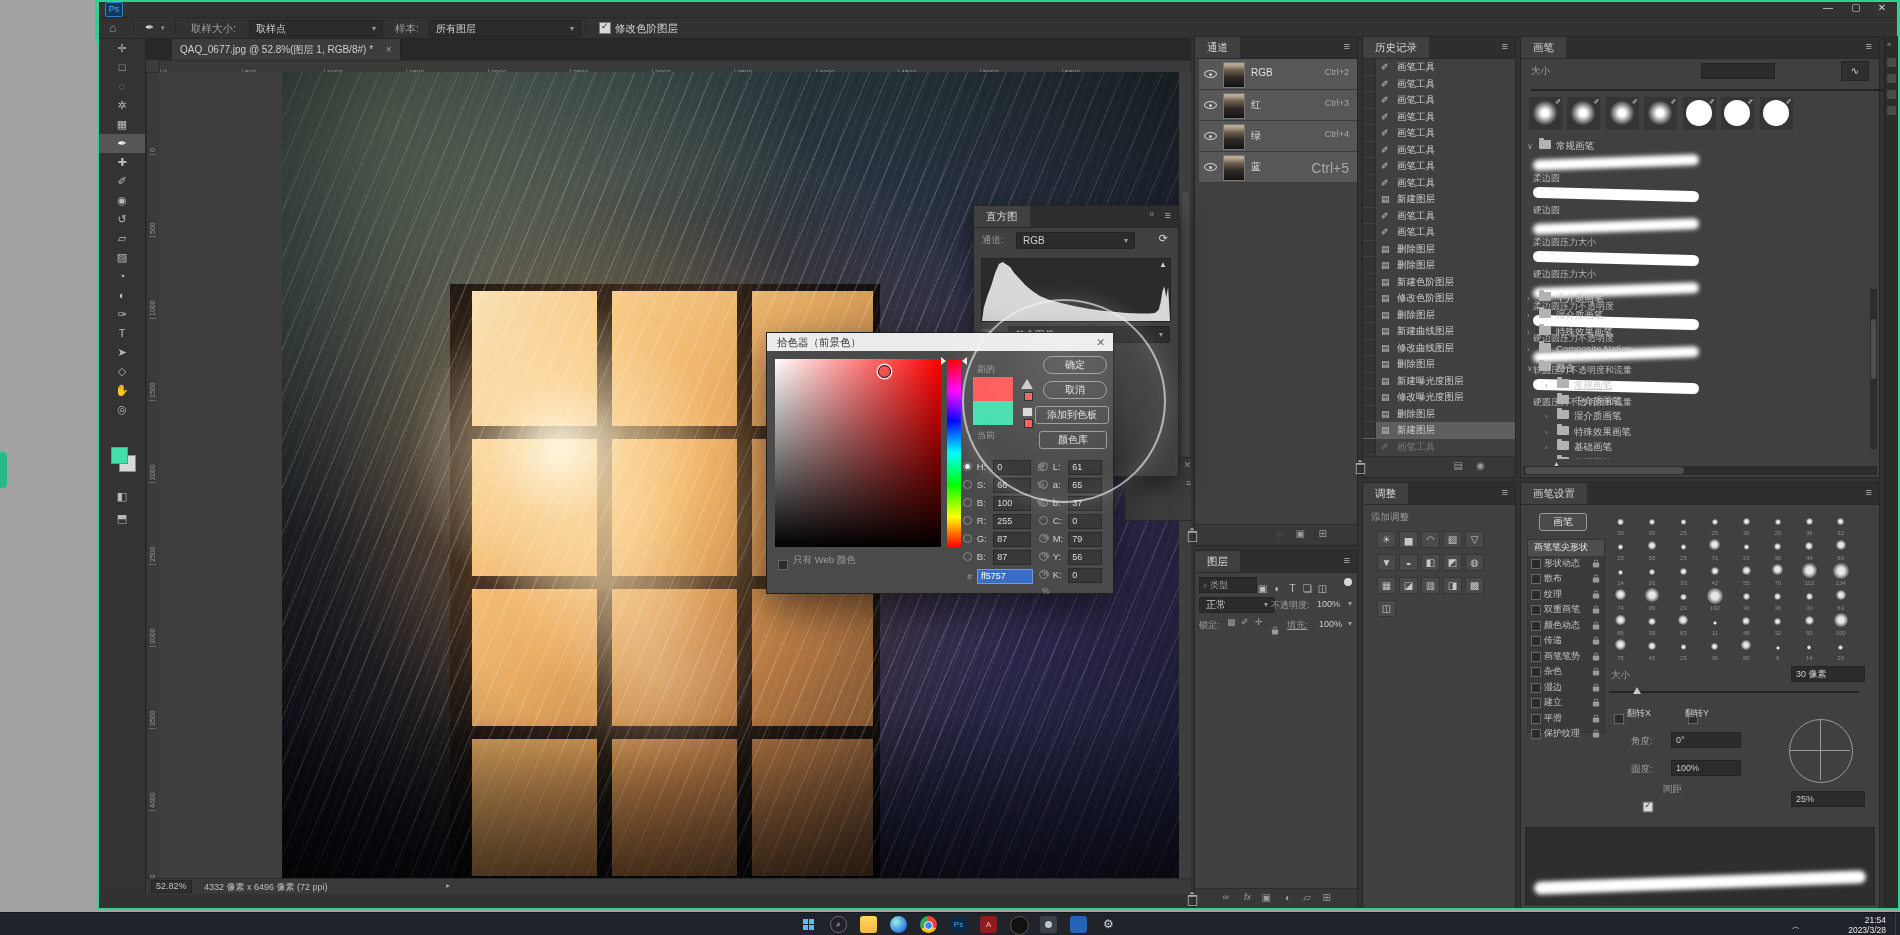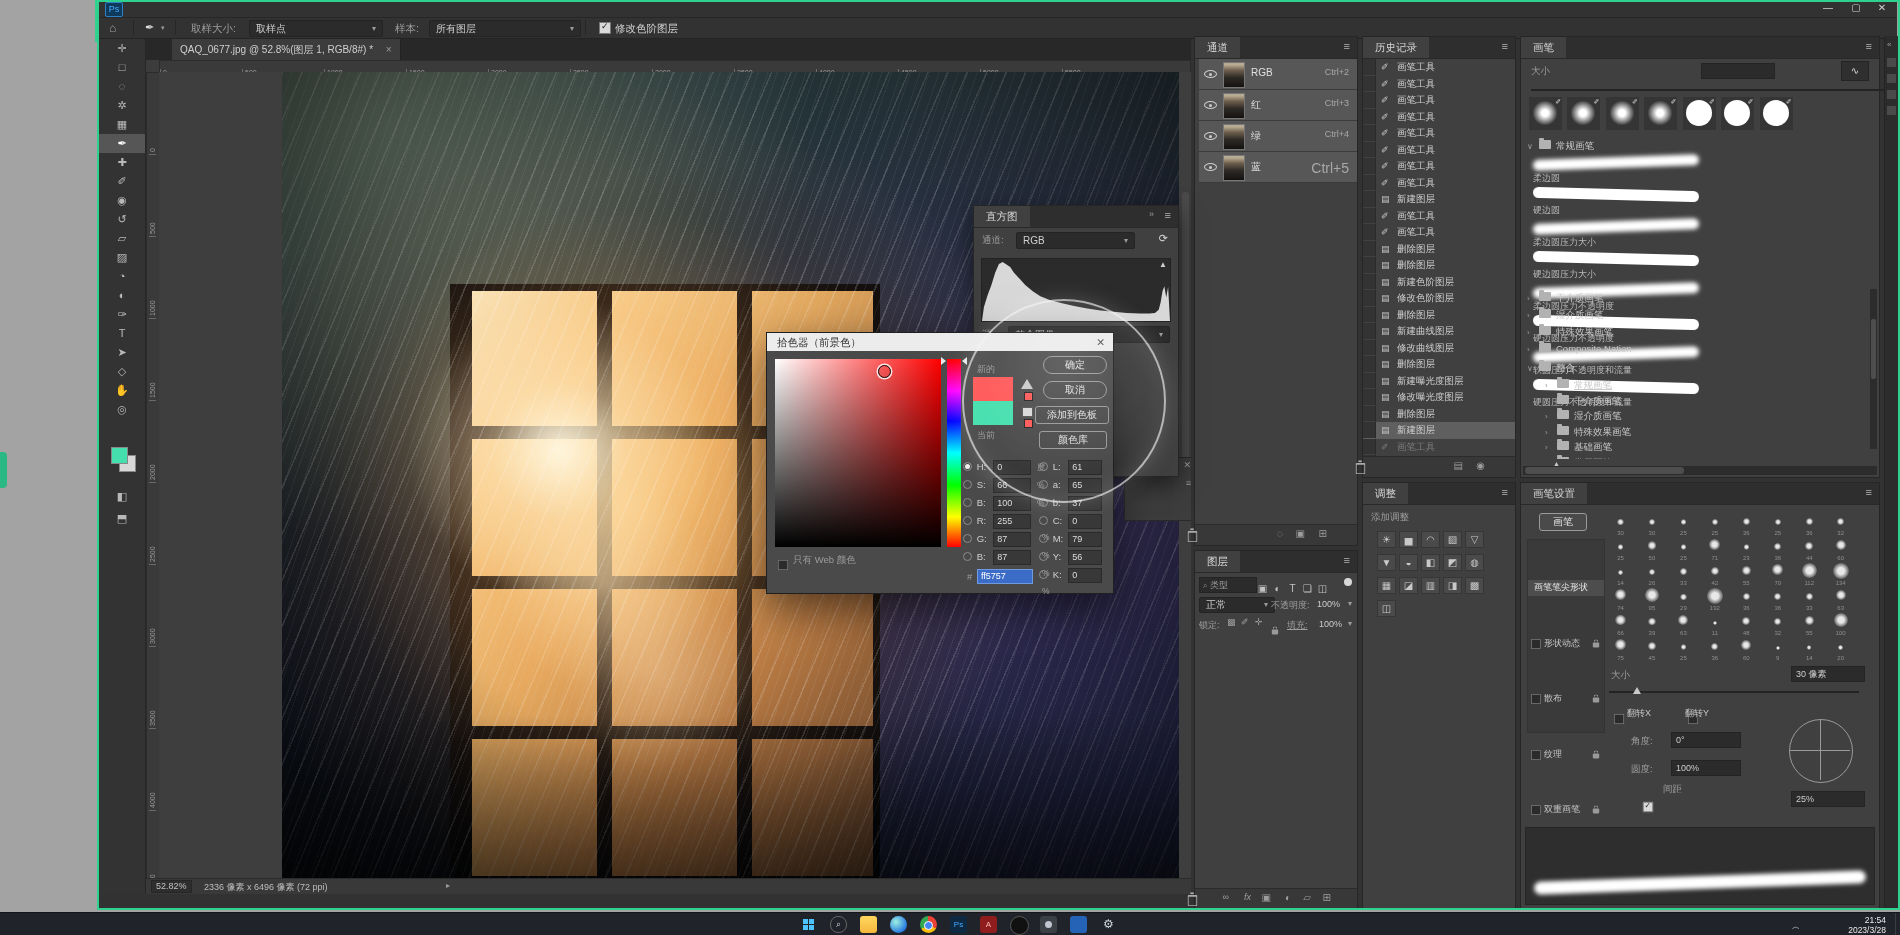--- a/index.html
+++ b/index.html
@@ -90,21 +90,21 @@
   .tip.soft{background:radial-gradient(circle,#fff 18%,rgba(255,255,255,0) 68%);}
   .tip.hard{background:#fff;}
   .stroke{height:11px;background:#fff;border-radius:10px;transform:rotate(-2deg);}
   .stroke.soft{filter:blur(2.2px);}
   .stroke.hard{filter:blur(.4px);border-radius:6px;transform:rotate(1.5deg);}
   .bcell{width:166px;display:inline-block;vertical-align:top;margin-right:6px;}
   .blabel{font-size:9px;color:#b9b9b9;margin-top:4px;white-space:nowrap;overflow:hidden;}
   .frow{height:17px;font-size:9.5px;color:#c9c9c9;line-height:17px;white-space:nowrap;}
   .frow .tw{display:inline-block;width:12px;color:#9a9a9a;font-size:8px;}
   
-  .bsrow{height:15.5px;font-size:9px;color:#c6c6c6;line-height:15.5px;position:relative;padding-left:16px;margin-top:40px;}
+  .bsrow{height:15.5px;font-size:9px;color:#c6c6c6;line-height:15.5px;position:relative;padding-left:16px;}
   .bsrow .cb{position:absolute;left:2px;top:2px;transform:scale(.8);}
   .bsrow .lk{position:absolute;right:4px;top:6px;transform:scale(.8);}
   .dotcell{display:inline-block;width:27px;height:25px;text-align:center;vertical-align:top;position:relative;}
   .dot{background:radial-gradient(circle,#e8e8e8 30%,rgba(230,230,230,.1) 75%);border-radius:50%;display:inline-block;margin-top:2px;}
   .dotn{position:absolute;left:0;right:0;bottom:0;font-size:6px;color:#8f8f8f;}
   .slider{height:2px;background:#242424;position:relative;}
   .sthumb{position:absolute;top:-4px;width:0;height:0;border-left:4px solid transparent;border-right:4px solid transparent;border-bottom:7px solid #c9c9c9;}
   .field{background:#2b2b2b;border:1px solid #242424;height:14px;line-height:14px;font-size:9px;color:#ccc;padding:0 4px;}
   
   #picker{position:absolute;left:766px;top:332px;width:346px;height:260px;background:#4a4a4a;border:1px solid #1f1f1f;
@@ -244,21 +244,21 @@
         <div id="vscroll"></div>
 
         <div class="abs" style="left:965px;top:385px;width:70px;height:62px;background:#3d3d3d;border:1px solid #2a2a2a;z-index:5;">
           <span class="abs dim" style="right:4px;top:2px;font-size:9px;">✕</span>
           <span class="abs dim" style="right:4px;top:20px;font-size:9px;">≡</span>
         </div>
       </div>
 
       <div id="statusbar">
         <span id="zoombox">52.82%</span>
-        <span class="abs txt" style="left:58px;top:2px;color:#bdbdbd;">2336 像素 x 6496 像素 (72 ppi)</span>
+        <span class="abs txt" style="left:58px;top:2px;color:#bdbdbd;">4332 像素 x 6496 像素 (72 ppi)</span>
         <span class="abs dim" style="left:300px;top:2px;font-size:8px;">▸</span>
       </div>
     </div>
   </div>
 
   <div id="histpanel">
     <div class="phead">
         <div class="ptab">直方图</div>
       <div class="pmenu"></div>
       <span class="abs dim" style="right:24px;top:3px;font-size:9px;">»</span>

